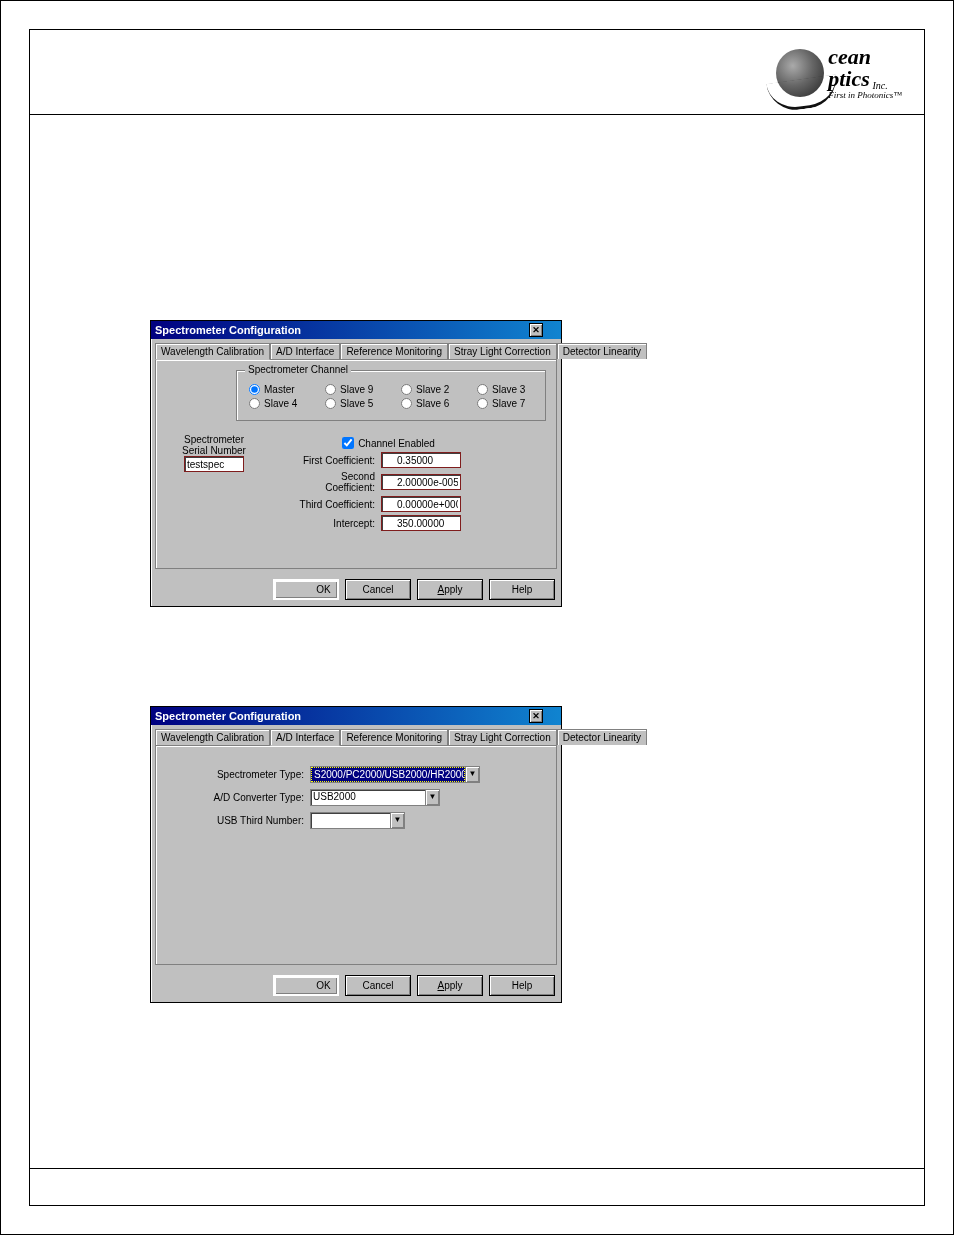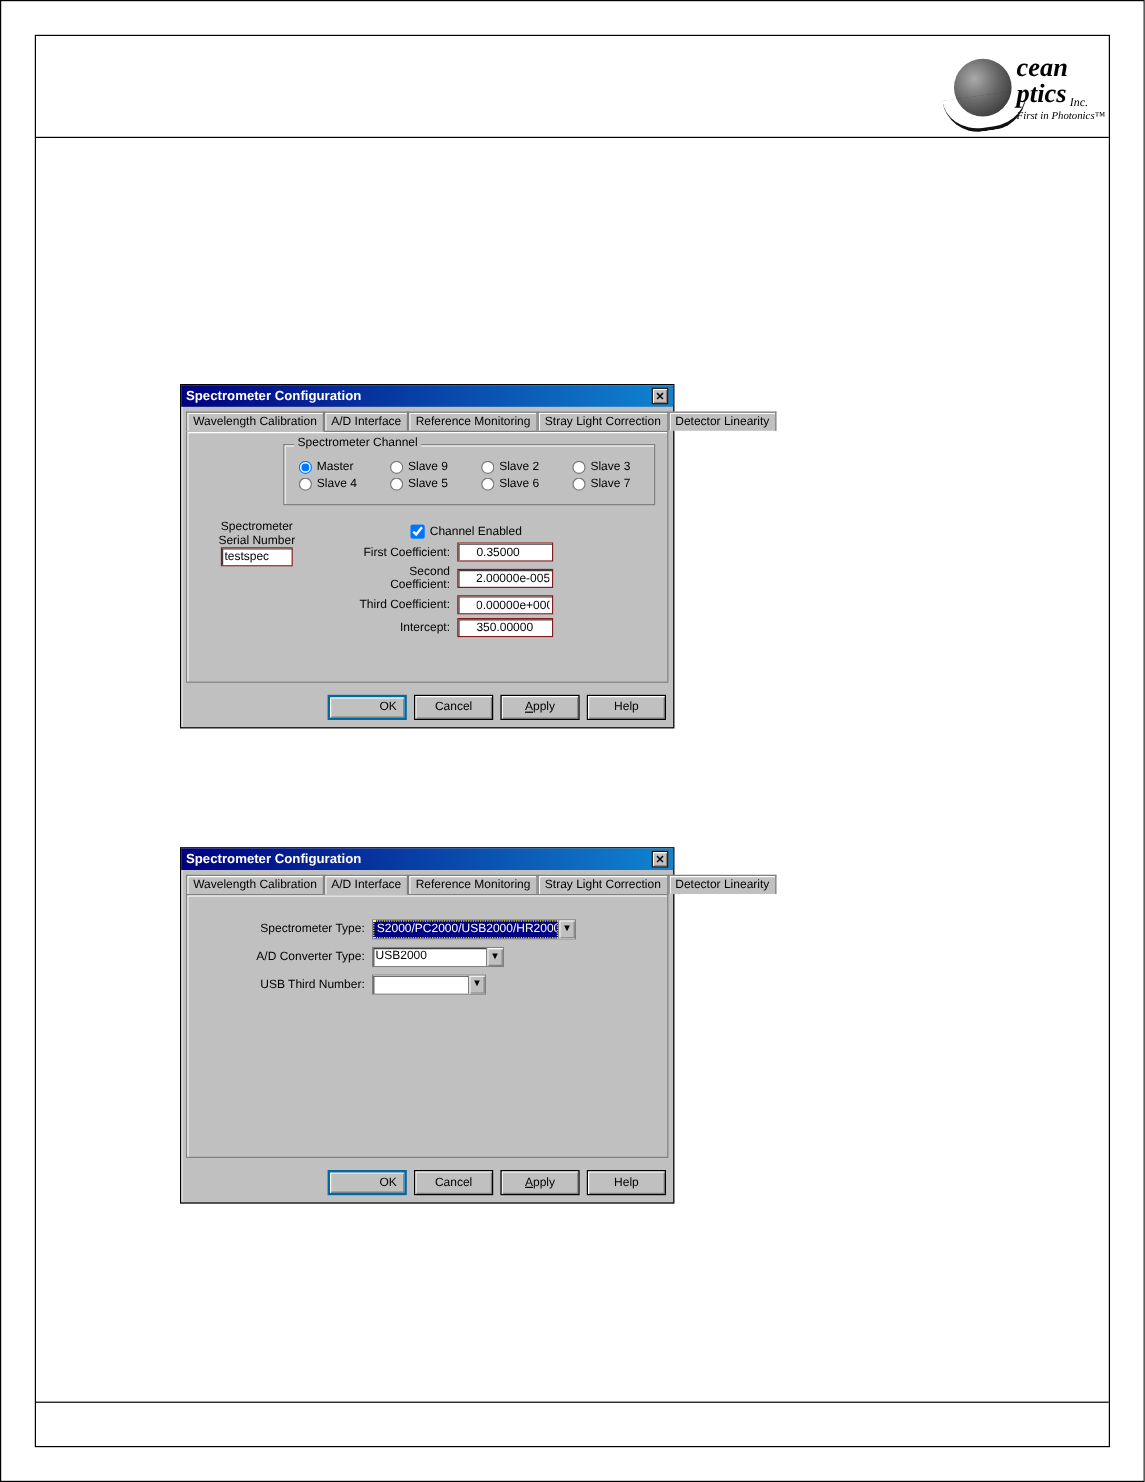--- a/index.html
+++ b/index.html
@@ -22,21 +22,21 @@
     top: 28px;
     left: 28px;
     right: 28px;
     bottom: 28px;
     border: 1px solid #000;
     padding: 18px 30px;
   }
   .logo-area {
     position: absolute;
     top: 8px;
-    right: 3px;
+    right: 22px;
     width: 210px;
     height: 70px;
     display: flex;
     align-items: center;
     justify-content: flex-end;
   }
   .globe {
     width: 48px;
     height: 48px;
     border-radius: 50%;
@@ -104,21 +104,21 @@
   }
   .dialog1 { top: 290px; left: 120px; }
   .dialog2 { top: 676px; left: 120px; }
   .titlebar {
     background: linear-gradient(to right, #000080, #1084d0);
     color: #fff;
     display: flex;
     align-items: center;
     justify-content: space-between;
     height: 18px;
-    padding: 0 4px 0 4px;
+    padding: 0 18px 0 4px;
     font-weight: bold;
     font-size: 11px;
   }
   .close-btn {
     width: 14px;
     height: 14px;
     background: #c0c0c0;
     border: 1px solid #000;
     box-shadow: 1px 1px 0 #fff inset, -1px -1px 0 #808080 inset;
     color: #000;
@@ -236,21 +236,21 @@
     width: 66px;
     height: 21px;
     background: #c0c0c0;
     border: 1px solid #000;
     box-shadow: 1px 1px 0 #fff inset, -1px -1px 0 #808080 inset;
     font-size: 10px;
     text-align: center;
     line-height: 19px;
   }
   .win-btn.default {
-    border: 2px solid #0369a1;
+    border: 2px solid #ffffff;
     line-height: 17px;
     padding-left: 35px;
   }
   .accel { text-decoration: underline; }
   .dropdown {
     display: inline-flex;
     align-items: stretch;
     height: 17px;
     border: 1px solid #808080;
     box-shadow: 1px 1px 0 #404040 inset;
@@ -431,21 +431,21 @@
       <div class="tab-body">
         <div class="d2-row">
           <span class="lbl">Spectrometer Type:</span>
           <div class="dropdown" style="width:170px;">
             <div class="dd-text selected">S2000/PC2000/USB2000/HR2000</div>
             <div class="dd-btn">▼</div>
           </div>
         </div>
         <div class="d2-row">
           <span class="lbl">A/D Converter Type:</span>
-          <div class="dropdown" style="width:110px;">
+          <div class="dropdown" style="width:130px;">
             <div class="dd-text">USB2000</div>
             <div class="dd-btn">▼</div>
           </div>
         </div>
         <div class="d2-row">
           <span class="lbl">USB Third Number:</span>
           <div class="dropdown" style="width:95px;">
             <div class="dd-text"></div>
             <div class="dd-btn">▼</div>
           </div>

